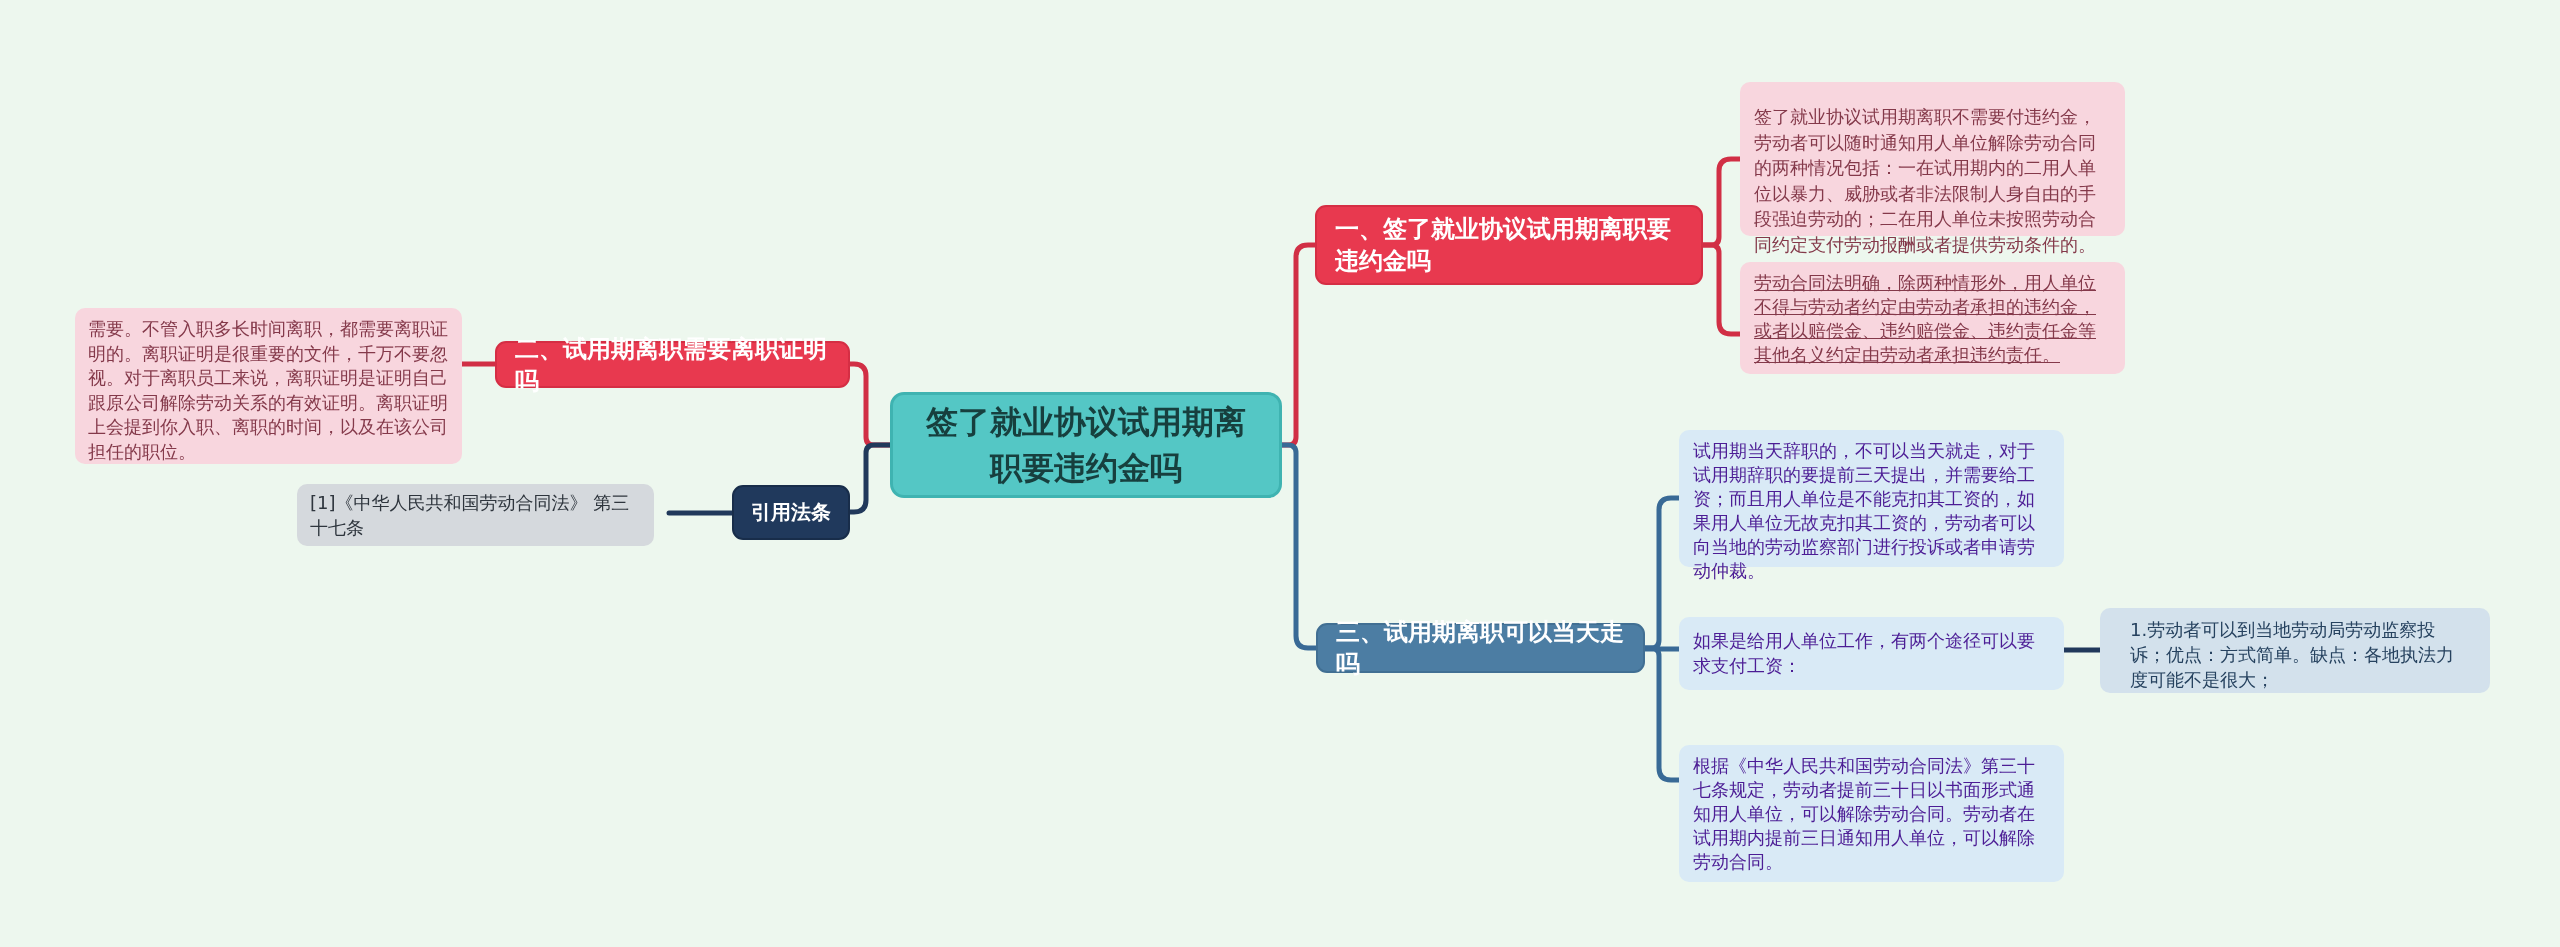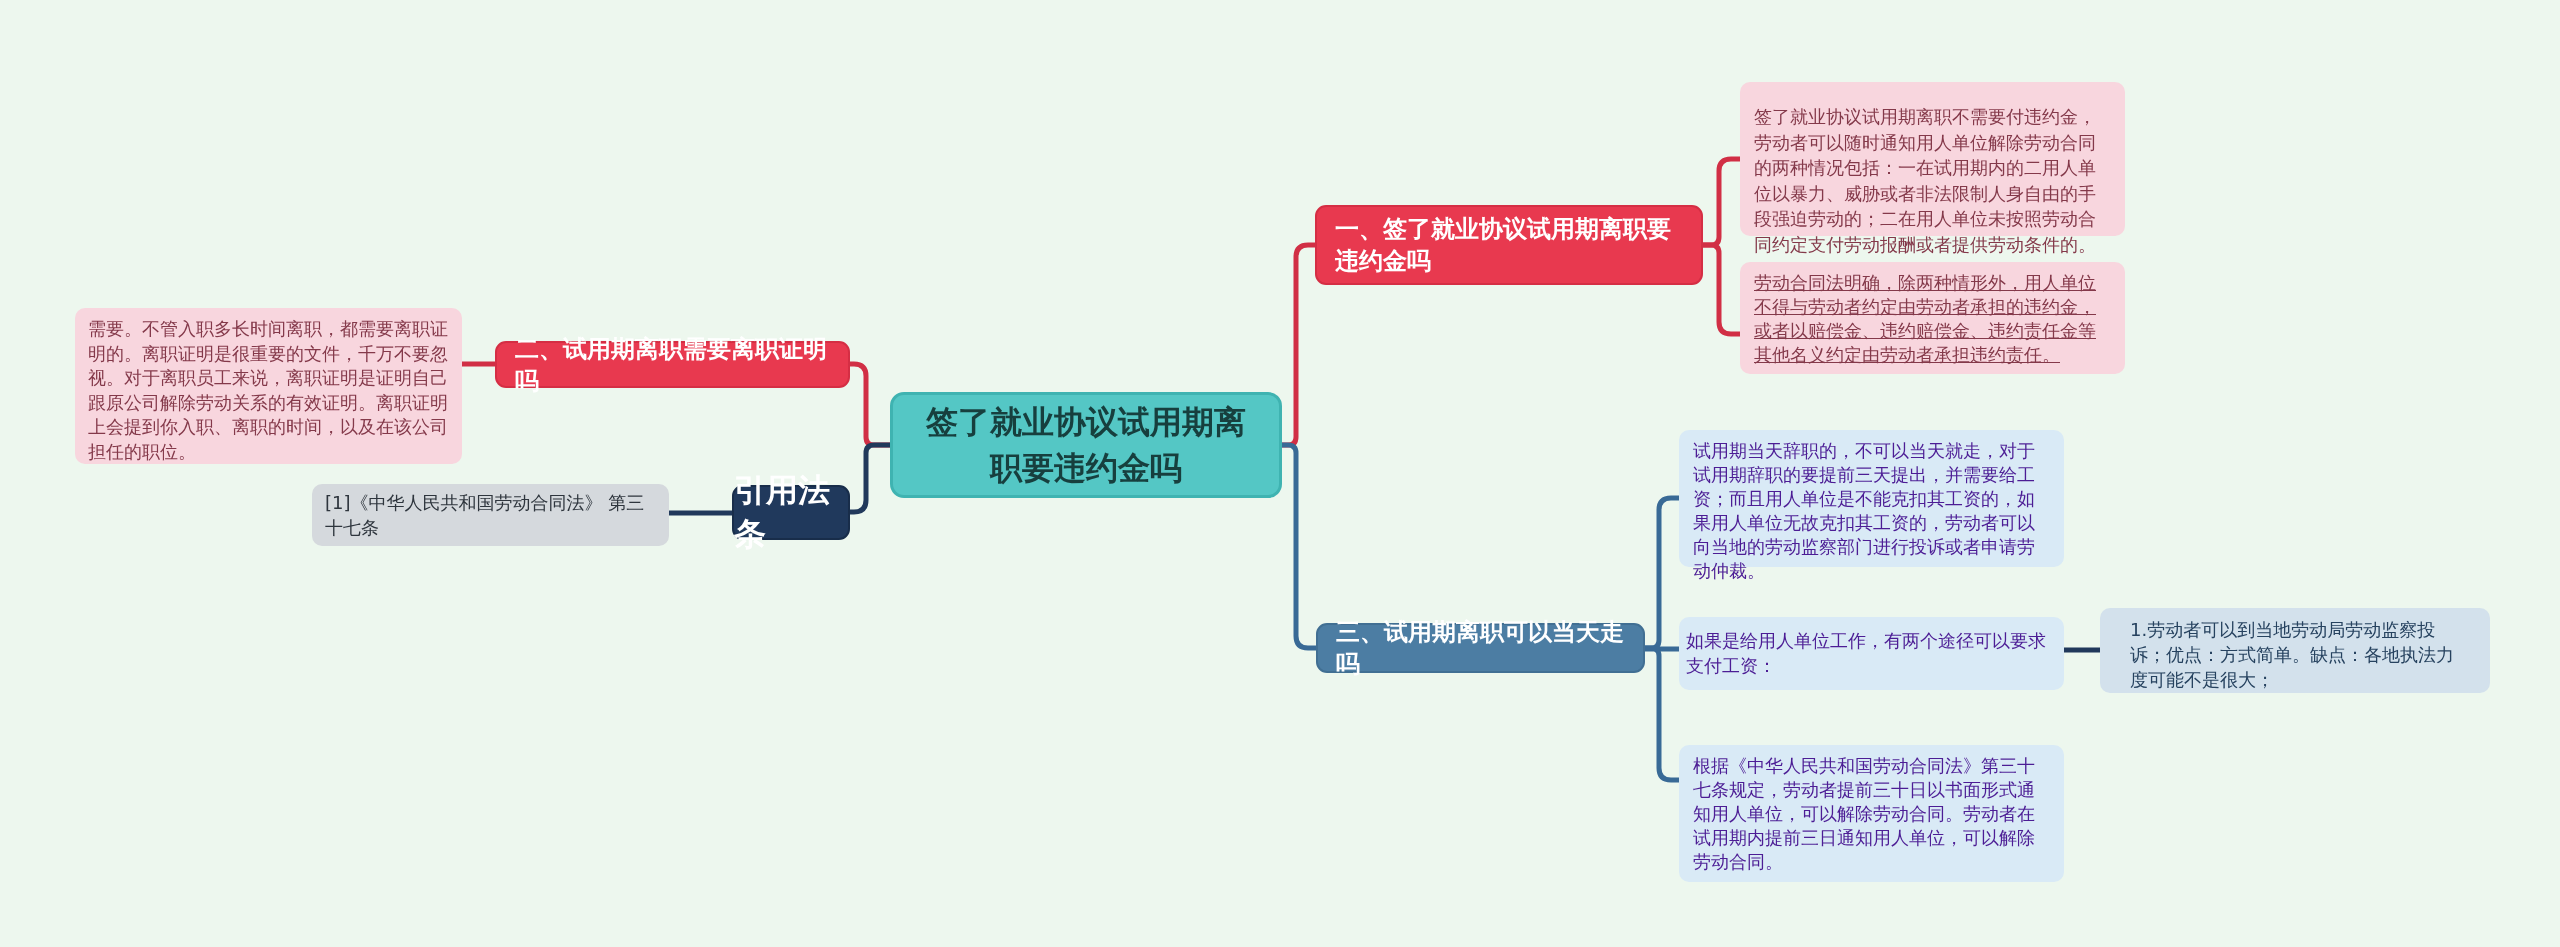--- a/index.html
+++ b/index.html
@@ -18,21 +18,21 @@
     display:flex;align-items:center;justify-content:center;text-align:center;
     padding:12px 18px;
   }
   .topic{
     color:#ffffff;font-weight:bold;font-size:24px;line-height:32px;
     display:flex;align-items:center;text-align:left;padding:4px 18px;
   }
   .red{background:#e8394f;border:2px solid #d52e44;}
   .steel{background:#4c7da3;border:2px solid #416f93;}
   .navy-box{background:#20395c;border:2px solid #182d4a;color:#ffffff;
-    font-weight:bold;font-size:32px;display:flex;align-items:center;justify-content:center;}
+    font-weight:bold;font-size:20px;display:flex;align-items:center;justify-content:center;}
   .note{
     font-size:18px;line-height:25px;padding:22px 14px;border-radius:10px;
   }
   .pink{background:#f8d6de;color:#84394a;}
   .lblue{background:#d9eaf6;color:#4c1d95;}
   .lblue2{background:#d3e1ec;color:#26425f;}
   .gray{background:#d5d9dd;color:#2e353d;}
 </style>
 </head>
 <body>
@@ -81,31 +81,31 @@
 <div class="node topic red" style="left:495px;top:341px;width:355px;height:47px;">
   <span>二、试用期离职需要离职证明吗</span>
 </div>
 <div class="node note pink" style="left:75px;top:296px;width:387px;height:156px;padding:9px 13px;line-height:24.5px;margin-top:12px;">
   <span>需要。不管入职多长时间离职，都需要离职证明的。离职证明是很重要的文件，千万不要忽视。对于离职员工来说，离职证明是证明自己跟原公司解除劳动关系的有效证明。离职证明上会提到你入职、离职的时间，以及在该公司担任的职位。</span>
 </div>
 
 <div class="node navy-box" style="left:732px;top:485px;width:118px;height:55px;">
   <span>引用法条</span>
 </div>
-<div class="node note gray" style="left:312px;top:484px;width:357px;height:62px;padding:6px 13px;line-height:25px;">
+<div class="node note gray" style="left:297px;top:484px;width:357px;height:62px;padding:6px 13px;line-height:25px;">
   <span>[1]《中华人民共和国劳动合同法》 第三十七条</span>
 </div>
 
 <div class="node topic steel" style="left:1316px;top:623px;width:329px;height:50px;">
   <span>三、试用期离职可以当天走吗</span>
 </div>
 <div class="node note lblue" style="left:1679px;top:430px;width:385px;height:137px;padding:9px 14px;line-height:24px;">
   <span>试用期当天辞职的，不可以当天就走，对于试用期辞职的要提前三天提出，并需要给工资；而且用人单位是不能克扣其工资的，如果用人单位无故克扣其工资的，劳动者可以向当地的劳动监察部门进行投诉或者申请劳动仲裁。</span>
 </div>
-<div class="node note lblue" style="left:1679px;top:617px;width:385px;height:73px;padding:11px 7px;line-height:25px;">
+<div class="node note lblue" style="left:1679px;top:617px;width:385px;height:73px;padding:11px 14px;line-height:25px;">
   <span>如果是给用人单位工作，有两个途径可以要求支付工资：</span>
 </div>
 <div class="node note lblue" style="left:1679px;top:733px;width:385px;height:137px;padding:9px 14px;line-height:24px;margin-top:12px;">
   <span>根据《中华人民共和国劳动合同法》第三十七条规定，劳动者提前三十日以书面形式通知用人单位，可以解除劳动合同。劳动者在试用期内提前三日通知用人单位，可以解除劳动合同。</span>
 </div>
 <div class="node note lblue2" style="left:2100px;top:608px;width:390px;height:85px;padding:9px 30px;line-height:25px;">
   <span>1.劳动者可以到当地劳动局劳动监察投诉；优点：方式简单。缺点：各地执法力度可能不是很大；</span>
 </div>
 
 </body></html>

